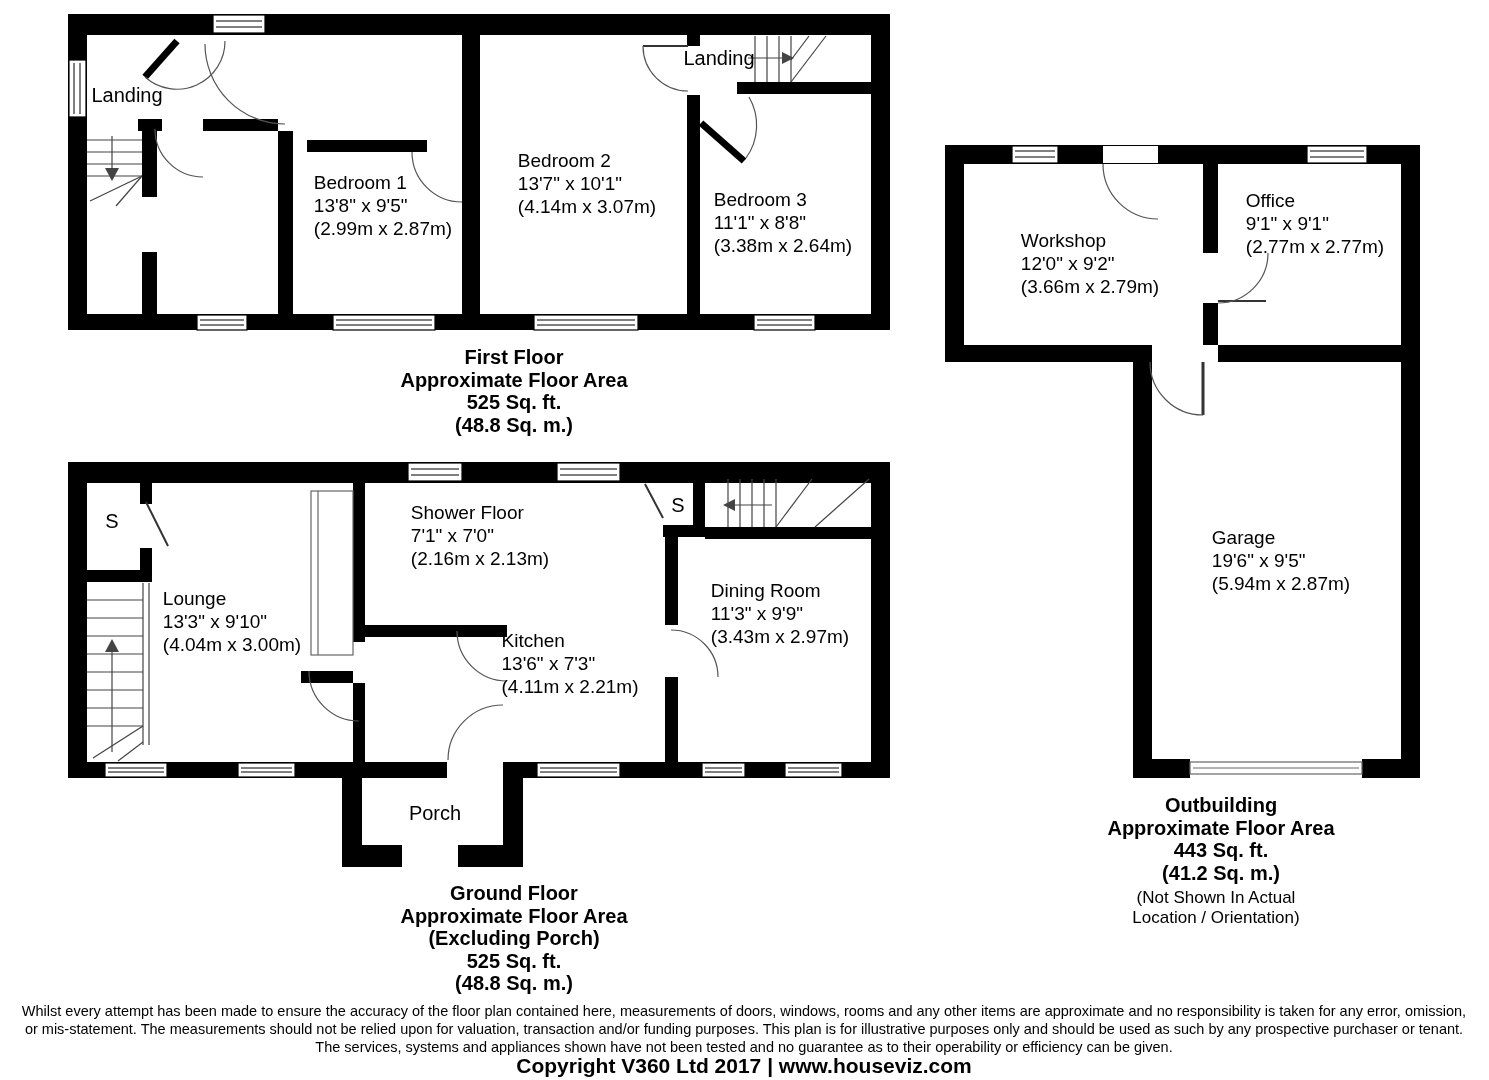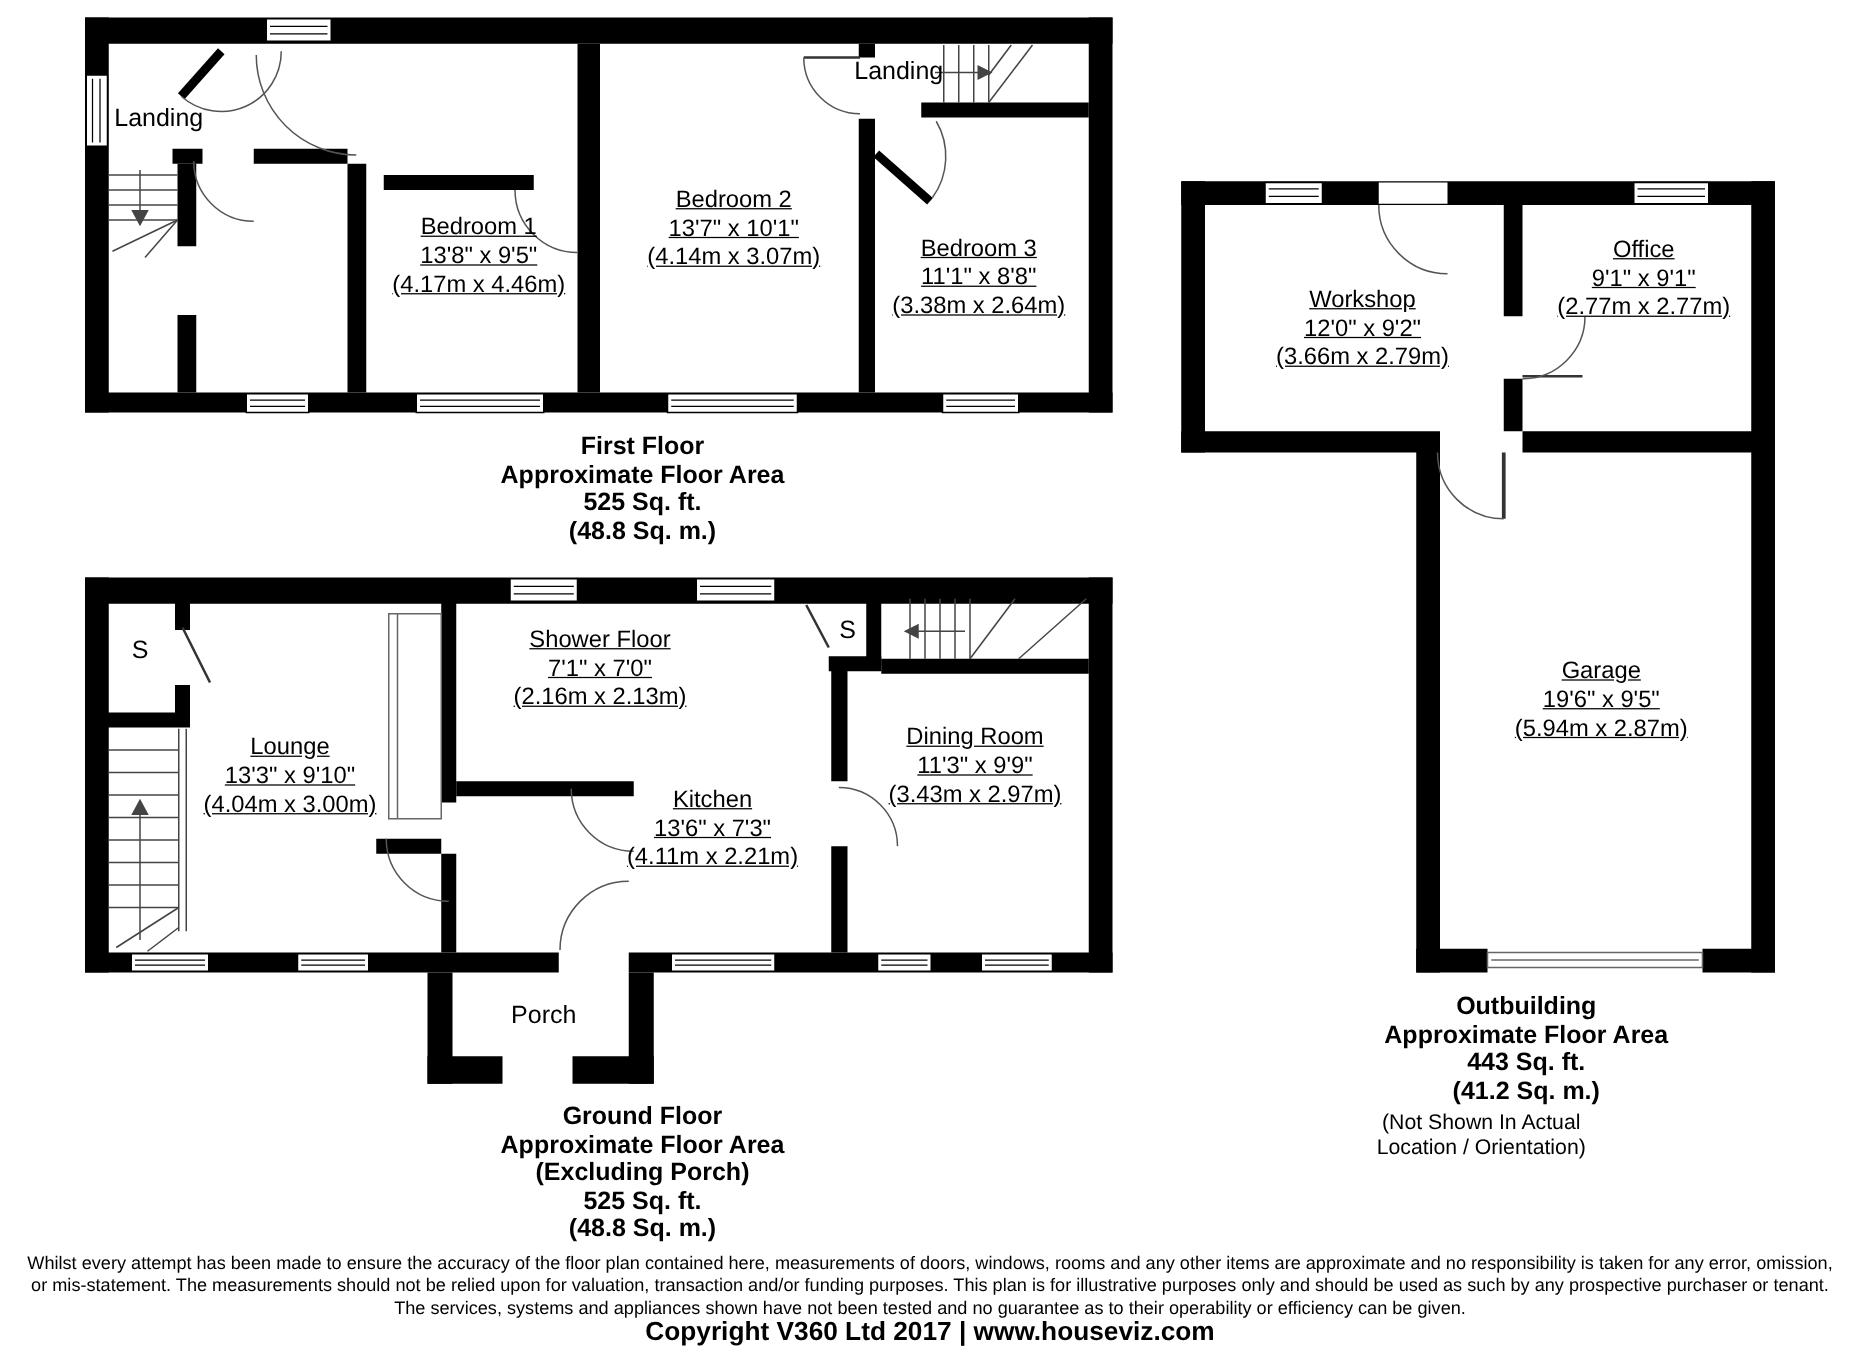--- a/index.html
+++ b/index.html
@@ -2,31 +2,31 @@
 <html><head>
 <meta charset="utf-8">
 <style>
   html,body{margin:0;padding:0;background:#fff;}
   #canvas{
     position:relative;width:1489px;height:1080px;background:#fff;overflow:hidden;
     font-family:"Liberation Sans","DejaVu Sans",sans-serif;color:#000;
   }
   #plan-svg{position:absolute;left:0;top:0;}
   .room-label{
-    position:absolute;transform:translate(-50%,-50%);text-align:center;
-    font-size:19px;line-height:23px;white-space:nowrap;text-decoration:underline;
+    position:absolute;transform:translate(-50%,-50%);
+    font-size:19px;line-height:23px;white-space:nowrap;
   }
   .small-label{position:absolute;transform:translate(-50%,-50%);font-size:20px;white-space:nowrap;}
   .floor-title{
     position:absolute;transform:translateX(-50%);text-align:center;
     font-weight:bold;font-size:20px;line-height:22.5px;white-space:nowrap;margin-left:36px;
   }
   .floor-note{
     position:absolute;transform:translateX(-50%);text-align:center;
-    font-weight:normal;font-size:17px;line-height:20px;white-space:nowrap;
+    font-weight:normal;font-size:17px;line-height:20px;white-space:nowrap;margin-left:31px;
   }
   .disclaimer{
     position:absolute;left:744px;transform:translateX(-50%);text-align:left;
     font-size:14.5px;line-height:18px;white-space:nowrap;
   }
   .copyright{
     position:absolute;left:744px;transform:translateX(-50%);text-align:center;
     font-size:21px;font-weight:bold;white-space:nowrap;
   }
 </style>
@@ -276,21 +276,21 @@
       <path d="M 1150 362 A 53 53 0 0 0 1203 415" stroke="#555" stroke-width="1.2"></path>
     </g>
   </svg>
 
   <div class="small-label" style="left:127px;top:95px">Landing</div>
   <div class="small-label" style="left:719px;top:58px">Landing</div>
 
   <div class="room-label" style="left:383px;top:205px">
     <div>Bedroom 1</div>
     <div>13'8" x 9'5"</div>
-    <div>(4.17m x 4.46m)</div>
+    <div>(2.99m x 2.87m)</div>
   </div>
   <div class="room-label" style="left:587px;top:183px">
     <div>Bedroom 2</div>
     <div>13'7" x 10'1"</div>
     <div>(4.14m x 3.07m)</div>
   </div>
   <div class="room-label" style="left:783px;top:222px">
     <div>Bedroom 3</div>
     <div>11'1" x 8'8"</div>
     <div>(3.38m x 2.64m)</div>

